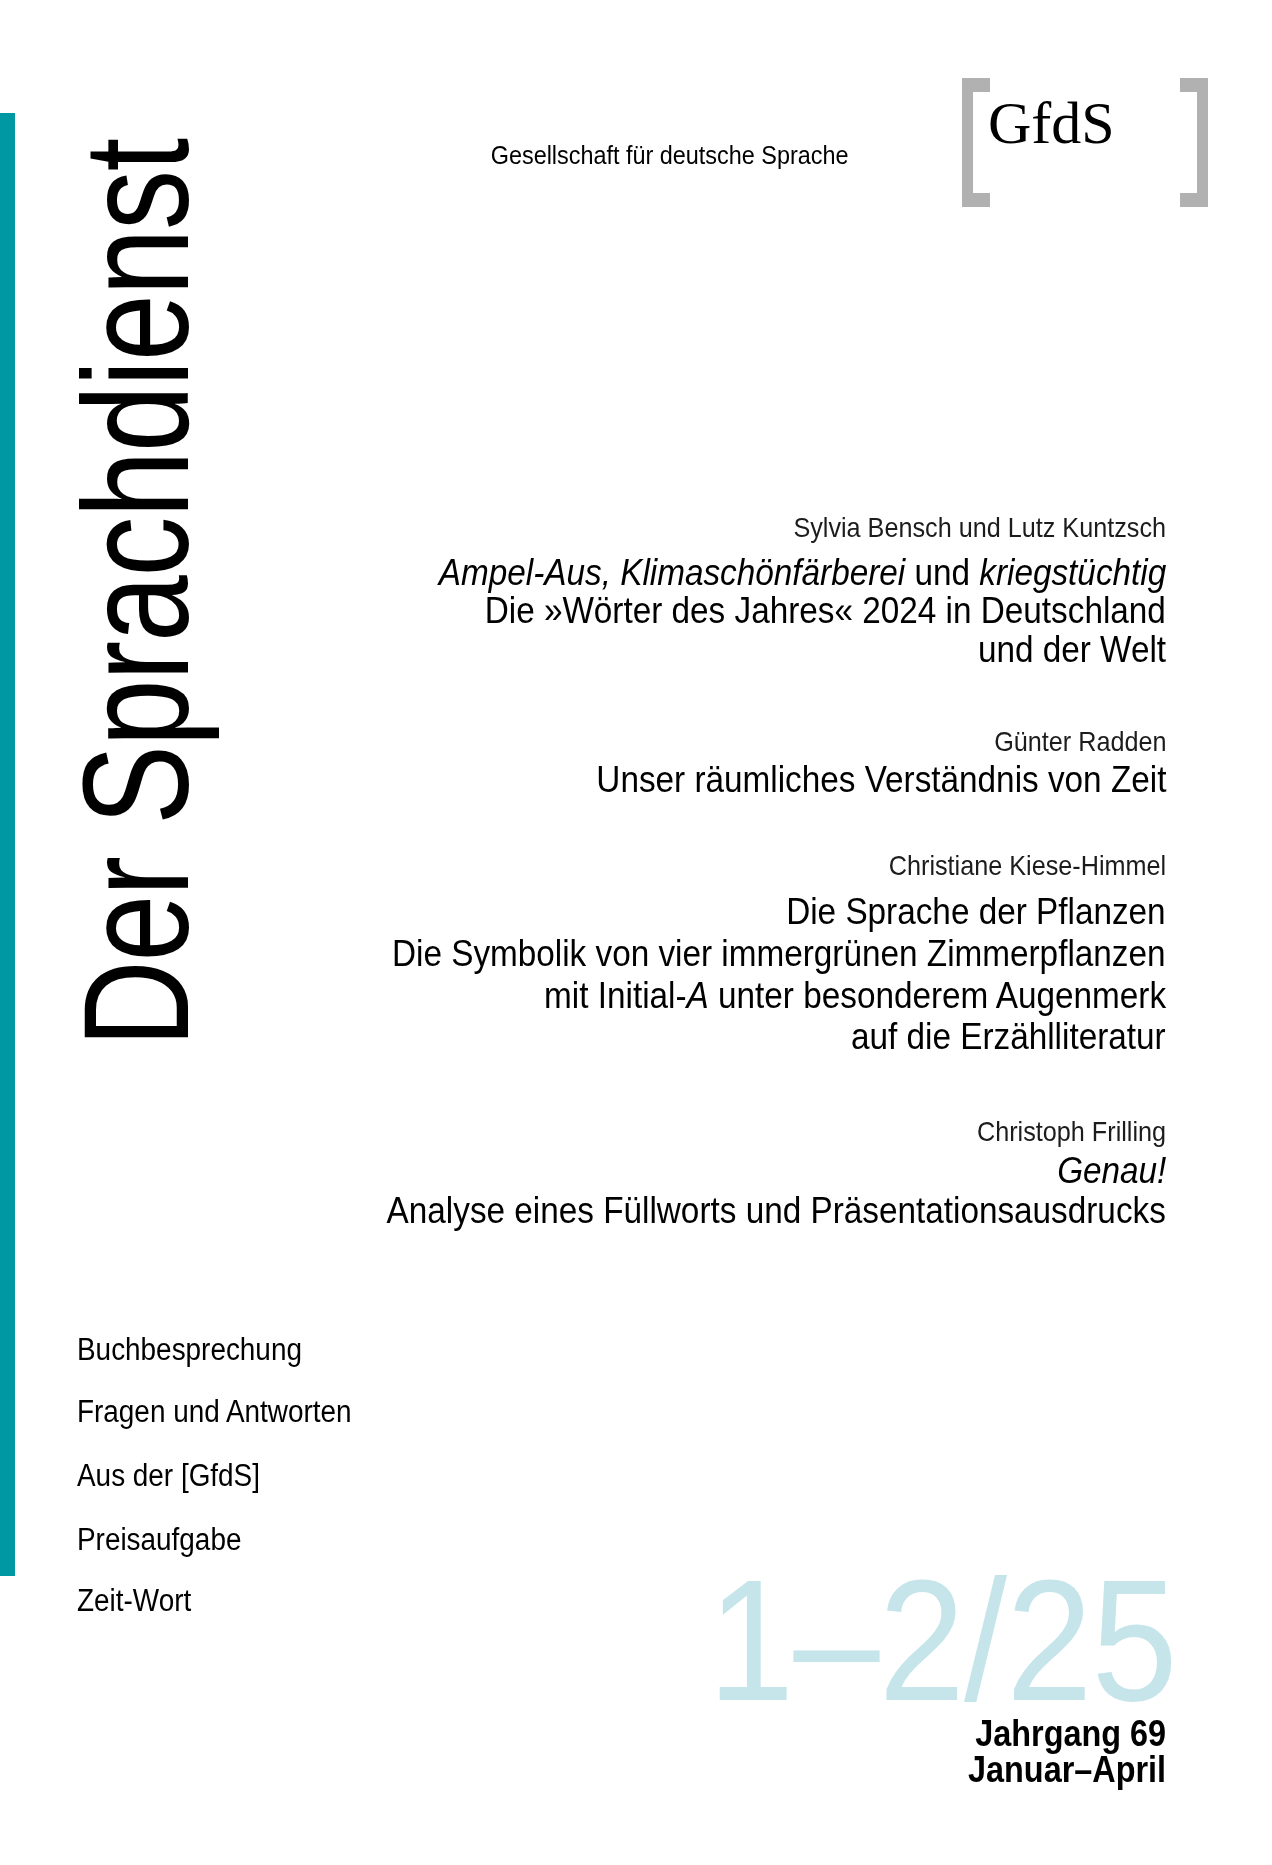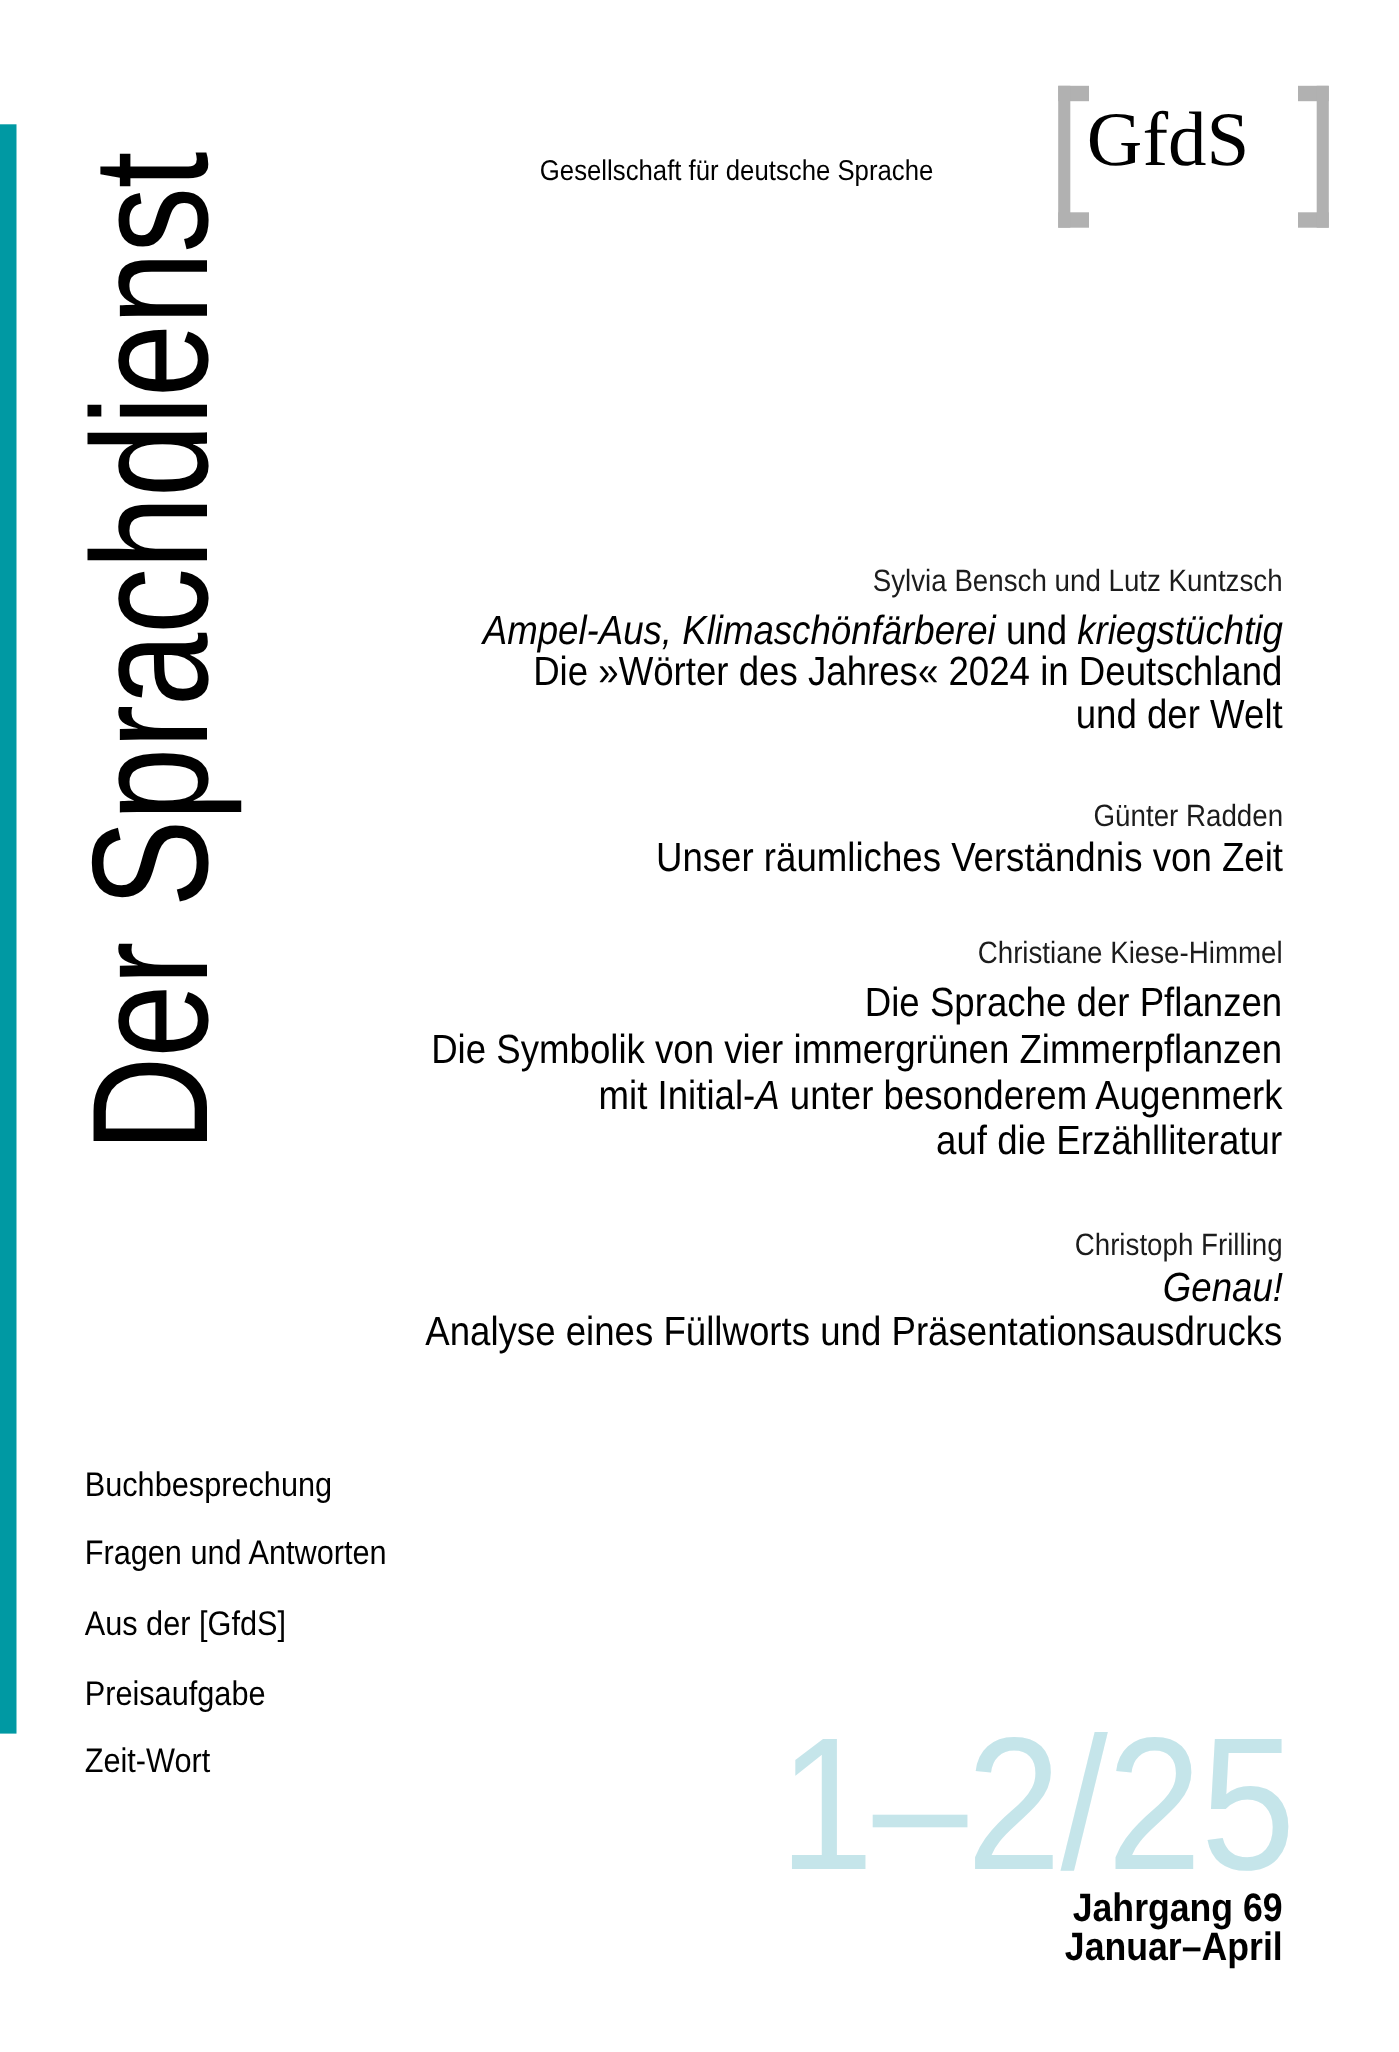--- a/index.html
+++ b/index.html
@@ -27,21 +27,21 @@
     position:absolute;right:424px;top:142px;
     font-size:26px;line-height:1;white-space:nowrap;
     transform:scaleX(0.9);transform-origin:100% 0;
   }
   .bracket{position:absolute;top:78px;width:28px;height:129px;box-sizing:border-box;}
   .bracket-left{left:962px;border-left:11px solid;border-top:14px solid;border-bottom:14px solid;}
   .bracket-right{left:1180px;border-right:11px solid;border-top:14px solid;border-bottom:14px solid;}
   .logo-text{
     position:absolute;left:988px;top:93px;
     font-family:"Liberation Serif",serif;
-    font-size:70px;line-height:1;white-space:nowrap;text-align:right;
+    font-size:60px;line-height:1;white-space:nowrap;text-align:right;
   }
   
   .articles{position:absolute;top:0;right:106px;width:0;}
   .line{
     position:absolute;right:0;
     line-height:1;white-space:nowrap;
     transform:scaleX(0.9);transform-origin:100% 0;
   }
   .author{font-size:28px;color:#1c1c1c;}
   .title{font-size:37px;}

